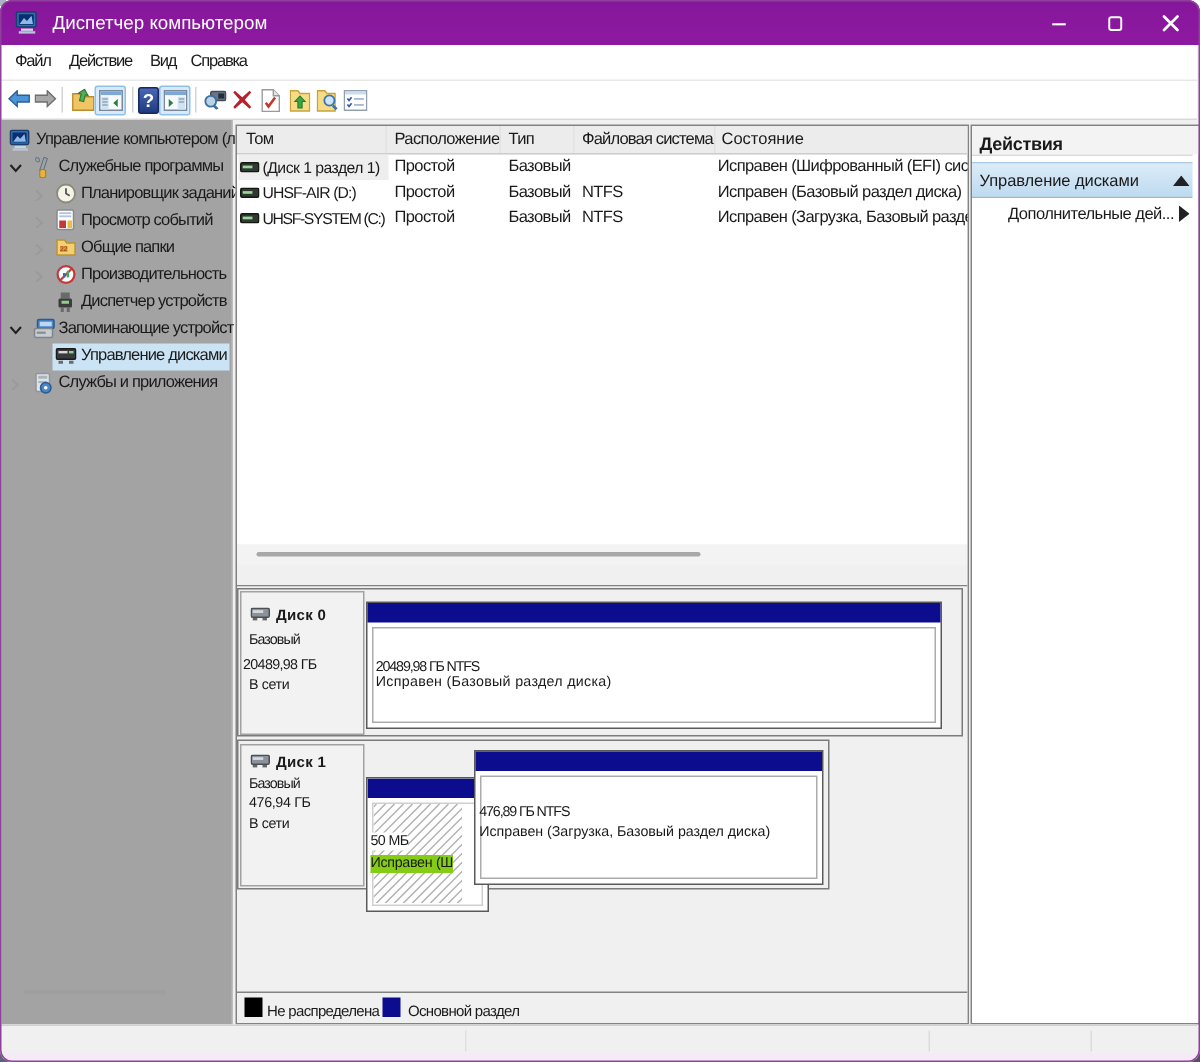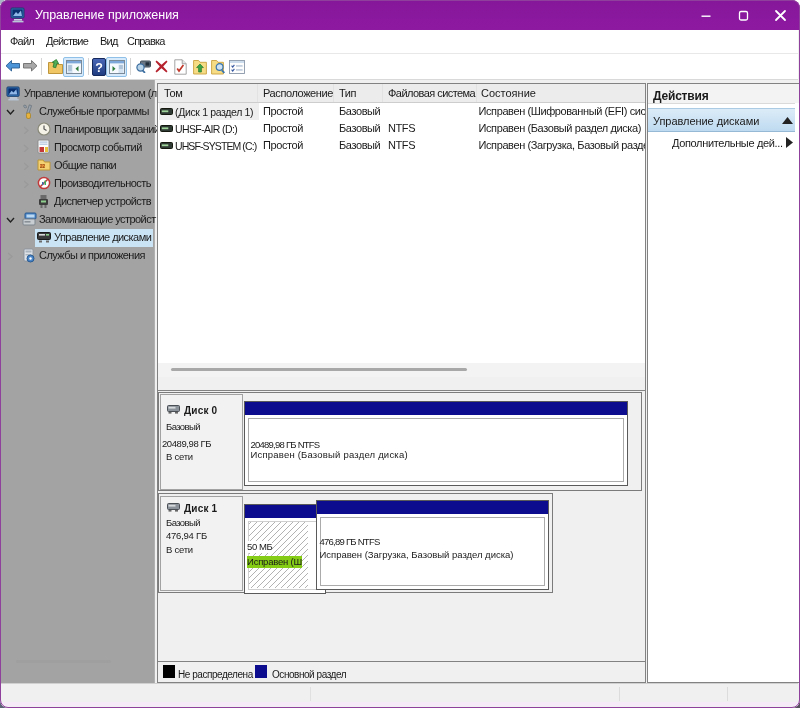--- a/index.html
+++ b/index.html
@@ -39,21 +39,21 @@
 <div class="win">
 
   <div class="titlebar">
     <svg class="abs" style="left:10px;top:7px" width="16" height="16" viewBox="0 0 16 16">
       <rect x="1" y="1" width="13" height="10" rx="1" fill="#2f6fb2" stroke="#1a3d6e" stroke-width="1"></rect>
       <rect x="2.5" y="2.5" width="10" height="7" fill="#0a2f6e"></rect>
       <path d="M3 9 L6 5 L8 7 L11 3.5 L12 9 Z" fill="#8fb8e8"></path>
       <rect x="4" y="12" width="8" height="1.6" fill="#c9d4e2"></rect>
       <rect x="2.5" y="13.8" width="11" height="1.6" fill="#b9c6d8"></rect>
     </svg>
-    <span class="t" style="left:35px;top:8px;color:#ffffff;font-size:12.5px;line-height:15px;letter-spacing:0;">Управление приложения</span>
+    <span class="t" style="left:35px;top:8px;color:#ffffff;font-size:12.5px;line-height:15px;letter-spacing:0;">Диспетчер компьютером</span>
     <div class="tbtn" style="left:683px;">
       <svg width="46" height="30">
           <rect x="18.5" y="15.5" width="9" height="1.4" fill="#ffffff"></rect>
         </svg>
     </div>
     <div class="tbtn" style="left:720px;">
       <svg width="46" height="30">
           <rect x="19.5" y="11.5" width="8" height="8.5" rx="1.5" fill="none" stroke="#ffffff" stroke-width="1.3"></rect>
         </svg>
     </div>
@@ -365,21 +365,21 @@
             <rect x="0.5" y="0.5" width="12" height="6" rx="1" fill="#8c9299" stroke="#4a4f55"></rect>
             <rect x="1.5" y="1.8" width="7" height="1.8" fill="#d6dadd"></rect>
             <rect x="1.5" y="7" width="3" height="1.6" fill="#666"></rect>
             <rect x="8" y="7" width="3" height="1.6" fill="#666"></rect>
           </svg>
           <span class="t pt" style="left:23px;top:6px;font-weight:bold;font-size:10px;letter-spacing:0.2px;">Диск 1</span>
           <span class="t pt" style="left:5px;top:19.5px;letter-spacing:-0.6px;">Базовый</span>
           <span class="t pt" style="left:5px;top:33px;letter-spacing:-0.23px;">476,94 ГБ</span>
           <span class="t pt" style="left:5px;top:46.5px;letter-spacing:-0.25px;">В сети</span>
         </div>
-        <div class="part" style="left:85px;top:10px;width:82px;height:90px;overflow:hidden;">
+        <div class="part" style="left:85px;top:24px;width:82px;height:90px;overflow:hidden;">
           <div class="pbar"></div>
           <div class="pinner" style="border-color:#cfcfcf;overflow:hidden;">
               <svg class="abs" style="left:0;top:0" width="59" height="66" viewBox="0 0 59 66">
                 <g stroke="#b2b2b2" stroke-width="1" fill="none">
                   <path d="M-66 68 L2 0"></path>
                   <path d="M-60 68 L8 0"></path>
                   <path d="M-54 68 L14 0"></path>
                   <path d="M-48 68 L20 0"></path>
                   <path d="M-42 68 L26 0"></path>
                   <path d="M-36 68 L32 0"></path>

